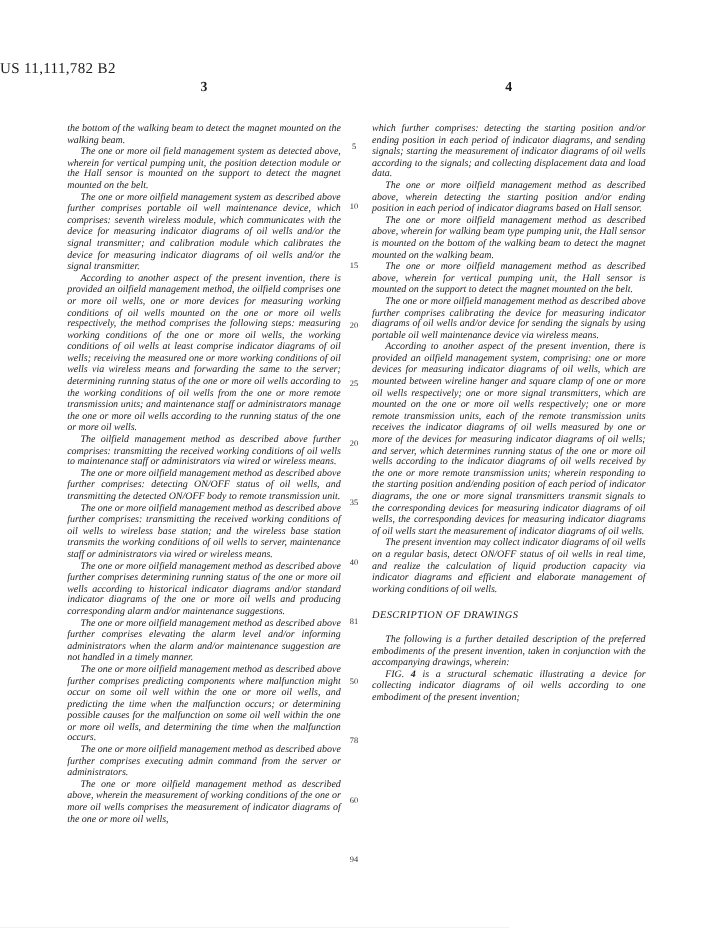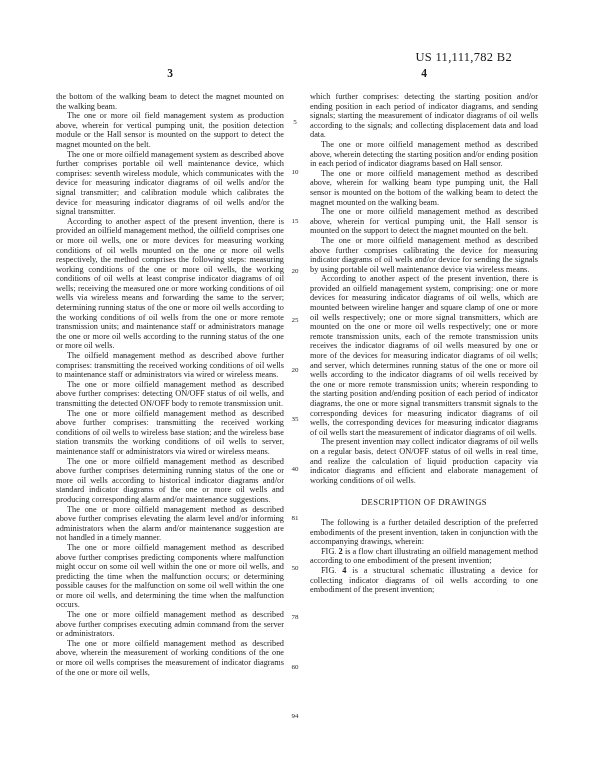--- a/index.html
+++ b/index.html
@@ -7,39 +7,40 @@
     position:relative;
     width:600px; height:773px;
     margin:0 auto;
     background:#ffffff;
     font-family:"Liberation Serif","DejaVu Serif",serif;
     color:#1b1b1b;
     overflow:hidden;
   }
   .patent-number {
     position:absolute; top:50px; left:0; width:512px;
-    text-align:right; font-size:12.5px; letter-spacing:0.3px;
+    text-align:left; font-size:12.5px; letter-spacing:0.3px;
   }
   .col-num {
     position:absolute; top:67px; width:228px;
     text-align:center; font-weight:bold; font-size:11.5px;
   }
   .col-num.left  { left:56px; }
   .col-num.right { left:310px; }
   .col {
-    position:absolute; top:92px; width:228px;
+    position:absolute; top:102px; width:228px;
     font-size:8.3px; line-height:9.6px;
     text-align:justify;
+    font-style:italic;
   }
   .col.left  { left:56px; }
   .col.right { left:310px; }
   .col p { margin:0; text-indent:11px; }
   .col p.no-indent { text-indent:0; }
   .drawings-heading {
-    text-align:center; text-indent:0 !important;
+    text-indent:0 !important;
     margin:13px 0 10px 0 !important;
     font-size:8.6px; letter-spacing:0.4px;
   }
   .gutter-num {
     position:absolute; left:284px; width:22px;
     text-align:center; font-size:7px; color:#2a2a2a;
   }
   b { font-weight:bold; }
 </style>
 </head>
@@ -61,21 +62,21 @@
   <span class="gutter-num" style="top:415px">35</span>
   <span class="gutter-num" style="top:465px">40</span>
   <span class="gutter-num" style="top:514px">81</span>
   <span class="gutter-num" style="top:564px">50</span>
   <span class="gutter-num" style="top:613px">78</span>
   <span class="gutter-num" style="top:663px">60</span>
   <span class="gutter-num" style="top:712px">94</span>
 
   <div class="col left">
     <p class="no-indent">the bottom of the walking beam to detect the magnet mounted on the walking beam.</p>
-    <p>The one or more oil field management system as production above, wherein for vertical pumping unit, the position detection module or the Hall sensor is mounted on the support to detect the magnet mounted on the belt.</p>
+    <p>The one or more oil field management system as detected above, wherein for vertical pumping unit, the position detection module or the Hall sensor is mounted on the support to detect the magnet mounted on the belt.</p>
     <p>The one or more oilfield management system as described above further comprises portable oil well maintenance device, which comprises: seventh wireless module, which communicates with the device for measuring indicator diagrams of oil wells and/or the signal transmitter; and calibration module which calibrates the device for measuring indicator diagrams of oil wells and/or the signal transmitter.</p>
     <p>According to another aspect of the present invention, there is provided an oilfield management method, the oilfield comprises one or more oil wells, one or more devices for measuring working conditions of oil wells mounted on the one or more oil wells respectively, the method comprises the following steps: measuring working conditions of the one or more oil wells, the working conditions of oil wells at least comprise indicator diagrams of oil wells; receiving the measured one or more working conditions of oil wells via wireless means and forwarding the same to the server; determining running status of the one or more oil wells according to the working conditions of oil wells from the one or more remote transmission units; and maintenance staff or administrators manage the one or more oil wells according to the running status of the one or more oil wells.</p>
     <p>The oilfield management method as described above further comprises: transmitting the received working conditions of oil wells to maintenance staff or administrators via wired or wireless means.</p>
     <p>The one or more oilfield management method as described above further comprises: detecting ON/OFF status of oil wells, and transmitting the detected ON/OFF body to remote transmission unit.</p>
     <p>The one or more oilfield management method as described above further comprises: transmitting the received working conditions of oil wells to wireless base station; and the wireless base station transmits the working conditions of oil wells to server, maintenance staff or administrators via wired or wireless means.</p>
     <p>The one or more oilfield management method as described above further comprises determining running status of the one or more oil wells according to historical indicator diagrams and/or standard indicator diagrams of the one or more oil wells and producing corresponding alarm and/or maintenance suggestions.</p>
     <p>The one or more oilfield management method as described above further comprises elevating the alarm level and/or informing administrators when the alarm and/or maintenance suggestion are not handled in a timely manner.</p>
     <p>The one or more oilfield management method as described above further comprises predicting components where malfunction might occur on some oil well within the one or more oil wells, and predicting the time when the malfunction occurs; or determining possible causes for the malfunction on some oil well within the one or more oil wells, and determining the time when the malfunction occurs.</p>
     <p>The one or more oilfield management method as described above further comprises executing admin command from the server or administrators.</p>
     <p>The one or more oilfield management method as described above, wherein the measurement of working conditions of the one or more oil wells comprises the measurement of indicator diagrams of the one or more oil wells,</p>
@@ -84,17 +85,16 @@
   <div class="col right">
     <p class="no-indent">which further comprises: detecting the starting position and/or ending position in each period of indicator diagrams, and sending signals; starting the measurement of indicator diagrams of oil wells according to the signals; and collecting displacement data and load data.</p>
     <p>The one or more oilfield management method as described above, wherein detecting the starting position and/or ending position in each period of indicator diagrams based on Hall sensor.</p>
     <p>The one or more oilfield management method as described above, wherein for walking beam type pumping unit, the Hall sensor is mounted on the bottom of the walking beam to detect the magnet mounted on the walking beam.</p>
     <p>The one or more oilfield management method as described above, wherein for vertical pumping unit, the Hall sensor is mounted on the support to detect the magnet mounted on the belt.</p>
     <p>The one or more oilfield management method as described above further comprises calibrating the device for measuring indicator diagrams of oil wells and/or device for sending the signals by using portable oil well maintenance device via wireless means.</p>
     <p>According to another aspect of the present invention, there is provided an oilfield management system, comprising: one or more devices for measuring indicator diagrams of oil wells, which are mounted between wireline hanger and square clamp of one or more oil wells respectively; one or more signal transmitters, which are mounted on the one or more oil wells respectively; one or more remote transmission units, each of the remote transmission units receives the indicator diagrams of oil wells measured by one or more of the devices for measuring indicator diagrams of oil wells; and server, which determines running status of the one or more oil wells according to the indicator diagrams of oil wells received by the one or more remote transmission units; wherein responding to the starting position and/ending position of each period of indicator diagrams, the one or more signal transmitters transmit signals to the corresponding devices for measuring indicator diagrams of oil wells, the corresponding devices for measuring indicator diagrams of oil wells start the measurement of indicator diagrams of oil wells.</p>
     <p>The present invention may collect indicator diagrams of oil wells on a regular basis, detect ON/OFF status of oil wells in real time, and realize the calculation of liquid production capacity via indicator diagrams and efficient and elaborate management of working conditions of oil wells.</p>
     <p class="drawings-heading">DESCRIPTION OF DRAWINGS</p>
     <p>The following is a further detailed description of the preferred embodiments of the present invention, taken in conjunction with the accompanying drawings, wherein:</p>
-    <p>FIG.&nbsp;<b>2</b> is a flow chart illustrating an oilfield management method according to one embodiment of the present invention;</p>
     <p>FIG.&nbsp;<b>4</b> is a structural schematic illustrating a device for collecting indicator diagrams of oil wells according to one embodiment of the present invention;</p>
   </div>
 
 </div>
 
 </body></html>

